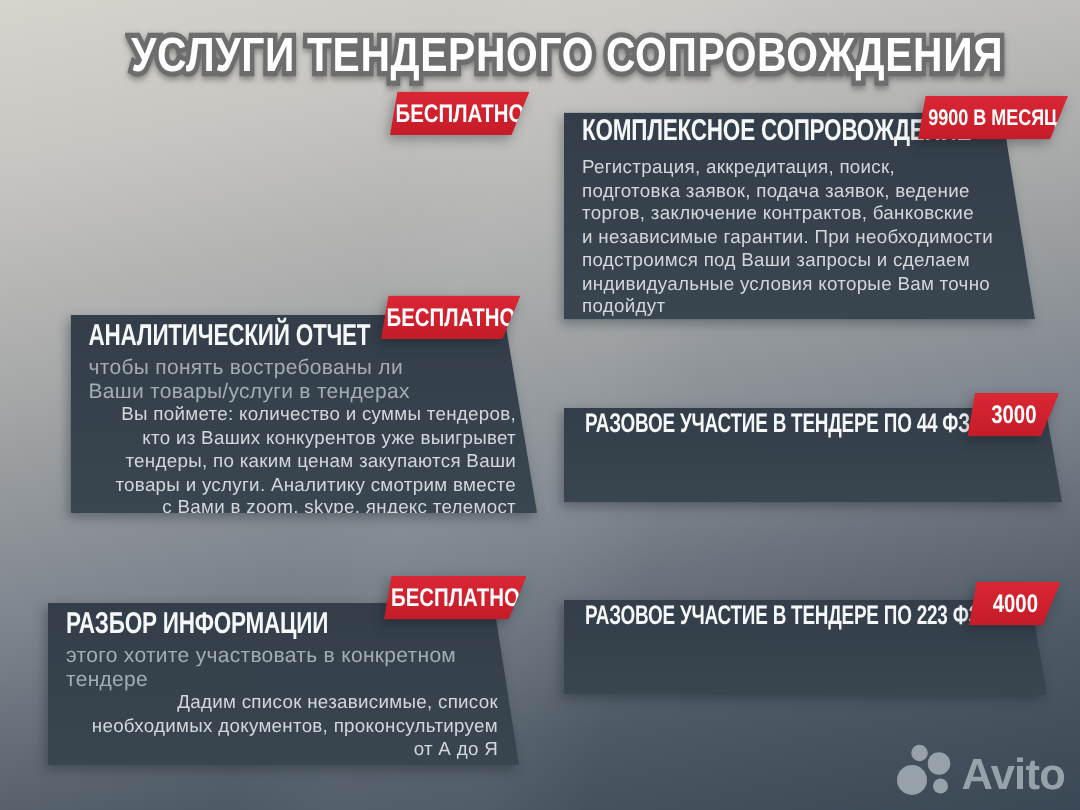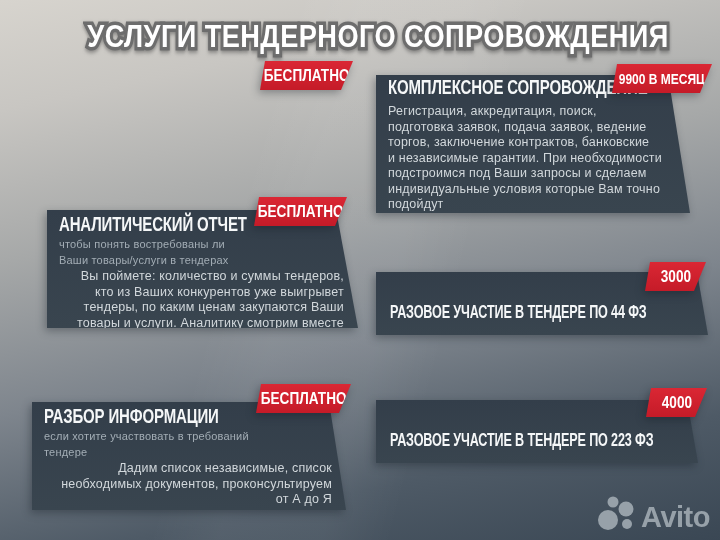--- a/index.html
+++ b/index.html
@@ -23,42 +23,42 @@
   .pt-fill{position:relative;color:#ffffff;}
   
   .shape{position:absolute;filter:drop-shadow(-2px 3px 4px rgba(15,22,32,.35));}
   .card{
     width:100%;height:100%;box-sizing:border-box;
     background:linear-gradient(180deg,#333e4a 0%,#39454f 100%);
     clip-path:polygon(0 0,calc(100% - var(--s)) 0,100% 100%,0 100%);
     padding:4px 14px 0 12px;color:#d2d8dc;
   }
   .c1{left:32px;top:83px;width:314px;height:102px;}  .c1 .card{--s:17px;}
-  .c2{left:32px;top:210px;width:311px;height:118px;padding-left:15px;} .c2 .card{--s:22px;}
+  .c2{left:32px;top:210px;width:311px;height:132px;padding-left:15px;} .c2 .card{--s:22px;}
   .c3{left:32px;top:402px;width:314px;height:108px;} .c3 .card{--s:17px;}
   .c4{left:376px;top:75px;width:314px;height:138px;} .c4 .card{--s:22px;padding-top:2px;}
   .c5{left:376px;top:272px;width:332px;height:63px;} .c5 .card{--s:11px;}
   .c6{left:376px;top:400px;width:322px;height:63px;} .c6 .card{--s:11px;}
   .card-title{
     display:inline-block;transform:scaleX(.75);transform-origin:left center;
     font-size:20px;line-height:21px;font-weight:bold;color:#f5f7f8;
     letter-spacing:-.2px;white-space:nowrap;margin:0;
   }
   .c4 .card-title{margin-bottom:6px;}
   .c1 .card-title{margin-bottom:6px;}
   .card-subtitle{
-    font-size:11px;line-height:15.5px;color:#a3adb5;
+    font-size:14px;line-height:15.5px;color:#a3adb5;
     white-space:pre-line;margin:2px 0 0 0;letter-spacing:.2px;
   }
   .card-body{
     font-size:12.5px;line-height:15.5px;color:#d2d8dc;
     white-space:pre-line;margin:0;letter-spacing:.2px;
   }
   .c2 .card-body,.c3 .card-body{margin-top:1px;text-align:right;}
-  .banner .card{display:flex;align-items:flex-end;padding:0 0 12px 14px;}
+  .banner .card{display:flex;align-items:flex-start;padding:0 0 0 14px;}
   .banner .card-title{font-size:18px;transform:scaleX(.7);}
   
   .badge{
     width:100%;height:100%;
     background:linear-gradient(180deg,#da2734 0%,#c51b28 100%);
     clip-path:polygon(5px 0,100% 0,calc(100% - 12px) 100%,0 100%);
     display:flex;align-items:center;justify-content:center;
   }
   .badge-label{
     display:inline-block;transform:scaleX(.8);
@@ -99,21 +99,21 @@
 кто из Ваших конкурентов уже выигрывет
 тендеры, по каким ценам закупаются Ваши
 товары и услуги. Аналитику смотрим вместе
 с Вами в zoom, skype, яндекс телемост</p>
     </div>
   </div>
 
   <div class="shape c3">
     <div class="card">
       <span class="card-title">РАЗБОР ИНФОРМАЦИИ</span>
-      <p class="card-subtitle">если хотите участвовать в требований
+      <p class="card-subtitle">этого хотите участвовать в конкретном
 тендере</p>
       <p class="card-body">Дадим список независимые, список
 необходимых документов, проконсультируем
 от А до Я</p>
     </div>
   </div>
 
   <div class="shape c4">
     <div class="card">
       <span class="card-title">КОМПЛЕКСНОЕ СОПРОВОЖДЕНИЕ</span>

